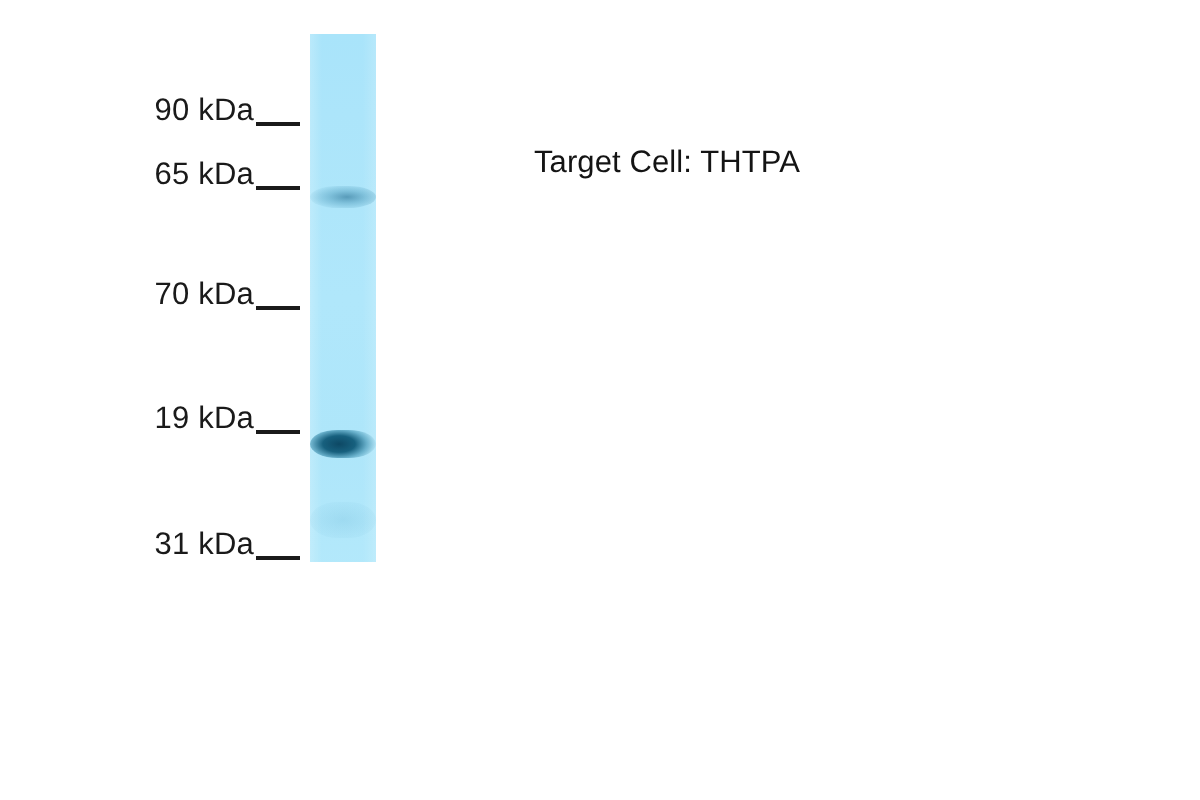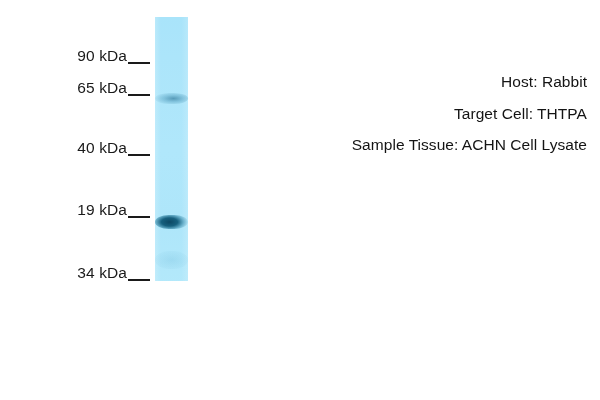--- a/index.html
+++ b/index.html
@@ -11,21 +11,20 @@
   body {
     font-family: "Liberation Sans", sans-serif;
     -webkit-font-smoothing: antialiased;
   }
   #blot-figure {
     position: relative;
     width: 600px;
     height: 281px;
     background: #ffffff;
     overflow: hidden;
-    text-align: right;
   }
 
   
   .ladder {
     position: absolute;
     left: 0;
     top: 0;
     width: 155px;
     height: 400px;
   }
@@ -129,39 +128,37 @@
 
     <div class="marker" style="top:48px">
       <span class="mk-label">90 kDa</span><span class="mk-tick"></span>
     </div>
 
     <div class="marker" style="top:80px">
       <span class="mk-label">65 kDa</span><span class="mk-tick"></span>
     </div>
 
     <div class="marker" style="top:140px">
-      <span class="mk-label">40 kDa</span><span class="mk-tick"></span>
+      <span class="mk-label">70 kDa</span><span class="mk-tick"></span>
     </div>
 
     <div class="marker" style="top:202px">
       <span class="mk-label">19 kDa</span><span class="mk-tick"></span>
     </div>
 
     <div class="marker" style="top:265px">
-      <span class="mk-label">34 kDa</span><span class="mk-tick"></span>
+      <span class="mk-label">31 kDa</span><span class="mk-tick"></span>
     </div>
 
   </div>
 
   <div class="lane-wrap">
     <div class="lane-bg"></div>
     <div class="band band-faint" style="top:76px;  height:11px;"></div>
     <div class="band band-strong" style="top:198px; height:14px;"></div>
     <div class="band band-haze" style="top:234px; height:18px;"></div>
   </div>
 
   <div class="info-block">
-    <div class="info-line">Host: Rabbit</div>
     <div class="info-line">Target Cell: THTPA</div>
-    <div class="info-line">Sample Tissue: ACHN Cell Lysate</div>
   </div>
 
 </div>
 
 </body></html>

